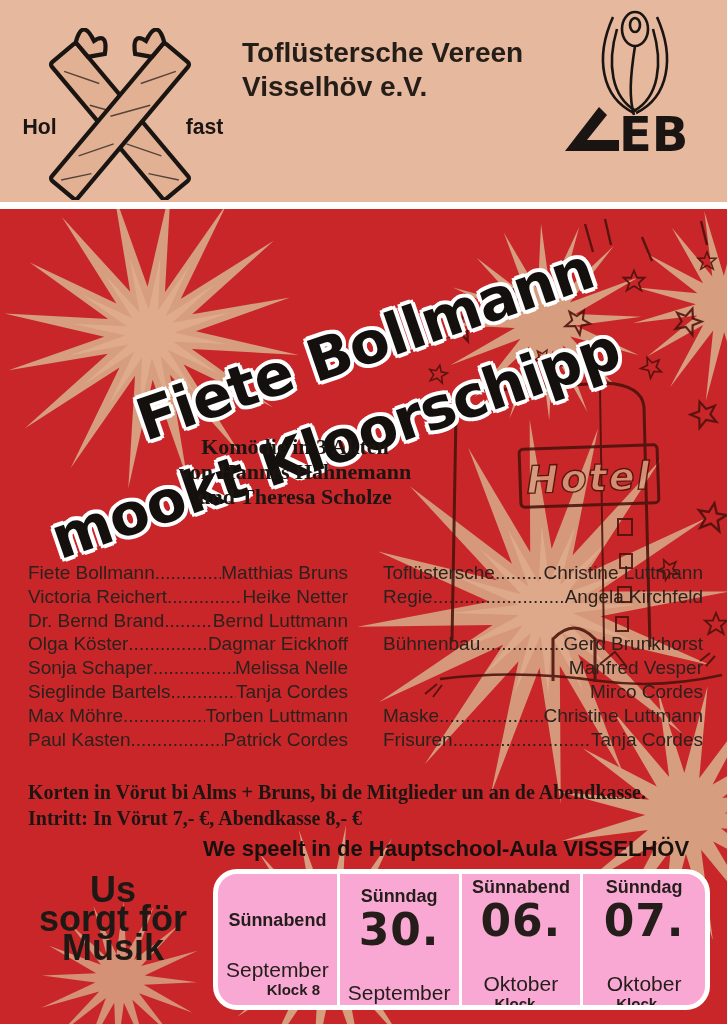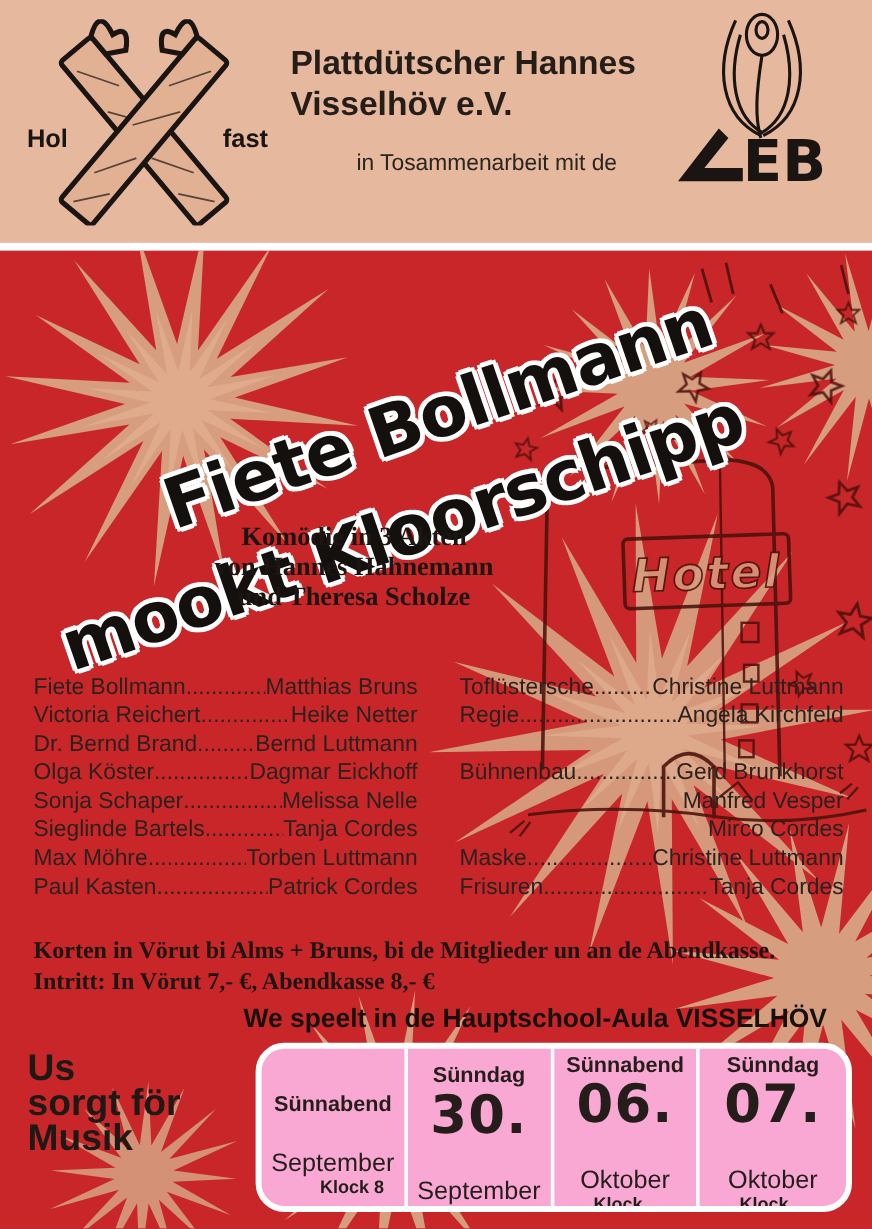--- a/index.html
+++ b/index.html
@@ -5,21 +5,21 @@
   html,body { margin:0; padding:0; background:#555; }
   .poster {
     position:relative; width:727px; height:1024px; overflow:hidden;
     font-family:"Liberation Sans", sans-serif; background:#c9262a;
     margin:0 auto;
   }
   
   .header { position:absolute; left:0; top:0; width:727px; height:202px;
             background:#e6b89d; display:flex; }
   .white-stripe { position:absolute; left:0; top:202px; width:727px; height:7px; background:#ffffff; }
-  .logo-left { width:228px; padding:16px 0 0 14px; }
+  .logo-left { width:228px; padding:16px 0 0 14px;margin-top:12px; }
   .header-center { flex:1; padding-top:36px; color:#241d18; }
   .org-name { font-size:28px; font-weight:bold; line-height:34px; letter-spacing:0; }
   .coop { margin-top:22px; margin-left:55px; font-size:19px; color:#2b2520; }
   .logo-right { width:168px; }
   
   .main { position:absolute; left:0; top:209px; width:727px; height:815px; background:#c9262a; overflow:hidden; }
   .bg-art { position:absolute; left:0; top:0; }
   
   .title { position:absolute; left:10px; top:101px; width:680px;
            transform:rotate(-19deg); text-align:center;
@@ -45,22 +45,22 @@
   .cast-row.cont { justify-content:flex-end; }
   .cast-spacer { height:23.8px; }
   
   .tickets { position:absolute; left:28px; top:570px; width:690px;
              font-family:"Liberation Serif", serif; font-weight:bold;
              font-size:20px; line-height:26px; color:#1c1512; }
   
   .venue { position:absolute; left:180px; top:627px; width:532px; text-align:center;
            font-size:22px; font-weight:bold; color:#17110e; }
   
-  .musicians { position:absolute; left:23px; top:666px; width:180px; text-align:left;
-               font-size:31px; font-weight:bold; line-height:29px; color:#1f1916; }
+  .musicians { position:absolute; left:23px; top:666px; width:180px; text-align:center;
+               font-size:36px; font-weight:bold; line-height:29px; color:#1f1916; }
   
   .dates { position:absolute; left:213px; top:660px; width:487px; height:131px;
            background:#f9a8d4; border:5px solid #fff; border-radius:24px;
            display:grid; grid-template-columns:repeat(4,1fr); overflow:hidden; }
   .date-col { border-right:3px solid #fff; display:flex; flex-direction:column;
               align-items:center; justify-content:center; padding:3px 1px; color:#241d1a; }
   .date-col:last-child { border-right:none; }
   .weekday { font-size:18px; font-weight:bold; line-height:20px; }
   .day { font-family:"DejaVu Sans", sans-serif; font-size:44px; font-weight:bold; line-height:47px; letter-spacing:1px; }
   .month { font-size:21px; font-weight:normal; line-height:23px;margin-top:28px; }
@@ -96,23 +96,22 @@
             <line x1="12" y1="-30" x2="-10" y2="2"></line>
           <line x1="9" y1="20" x2="-9" y2="50"></line>
             <line x1="11" y1="55" x2="-7" y2="78"></line>
         </g>
         <text x="8" y="100" font-size="20" font-weight="bold" fill="#1a1512">Hol</text>
         <text x="162" y="100" font-size="20" font-weight="bold" fill="#1a1512">fast</text>
       </svg>
     </div>
 
     <div class="header-center">
-      <div class="org-name">Plattdütscher Hannes</div>
+      <div class="org-name">Toflüstersche Vereen</div>
       <div class="org-name">Visselhöv e.V.</div>
-      <div class="coop">in Tosammenarbeit mit de</div>
     </div>
 
     <div class="logo-right">
       <svg width="150" height="166" viewBox="0 0 150 160">
         <g stroke="#1a1512" stroke-width="2.6" fill="none">
           <ellipse cx="76" cy="26" rx="13" ry="17"></ellipse>
           <ellipse cx="76" cy="22" rx="5" ry="7"></ellipse>
           <path d="M76,43 C71,75 70,95 75,112"></path>
           <path d="M75,110 C42,94 36,54 54,14"></path>
           <path d="M77,108 C52,94 48,60 58,26"></path>

